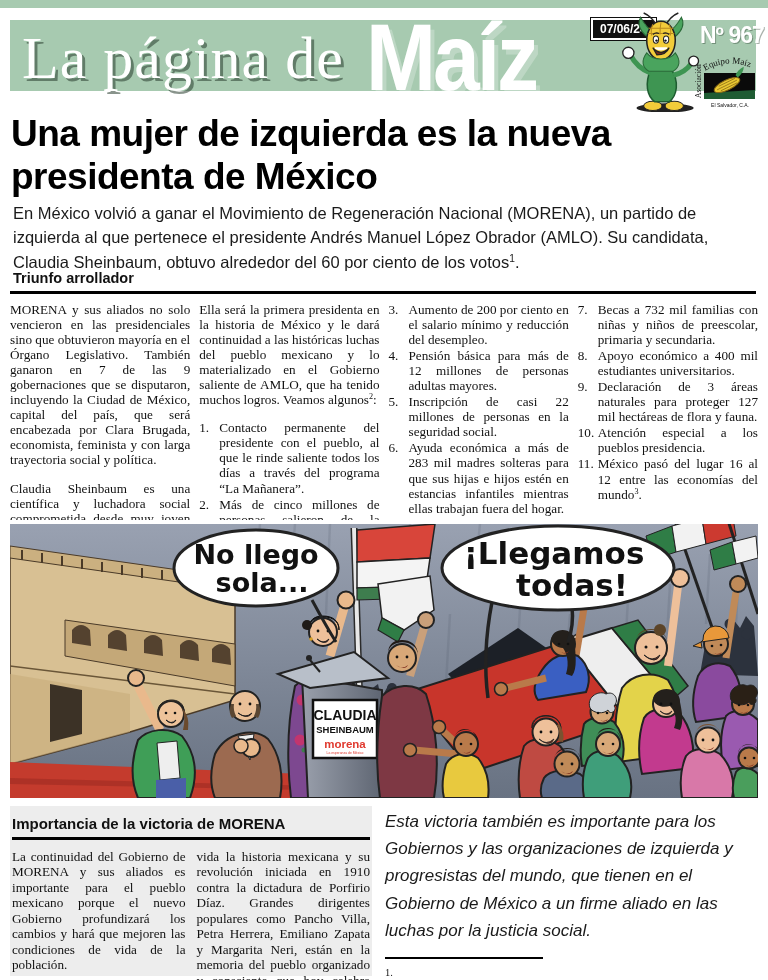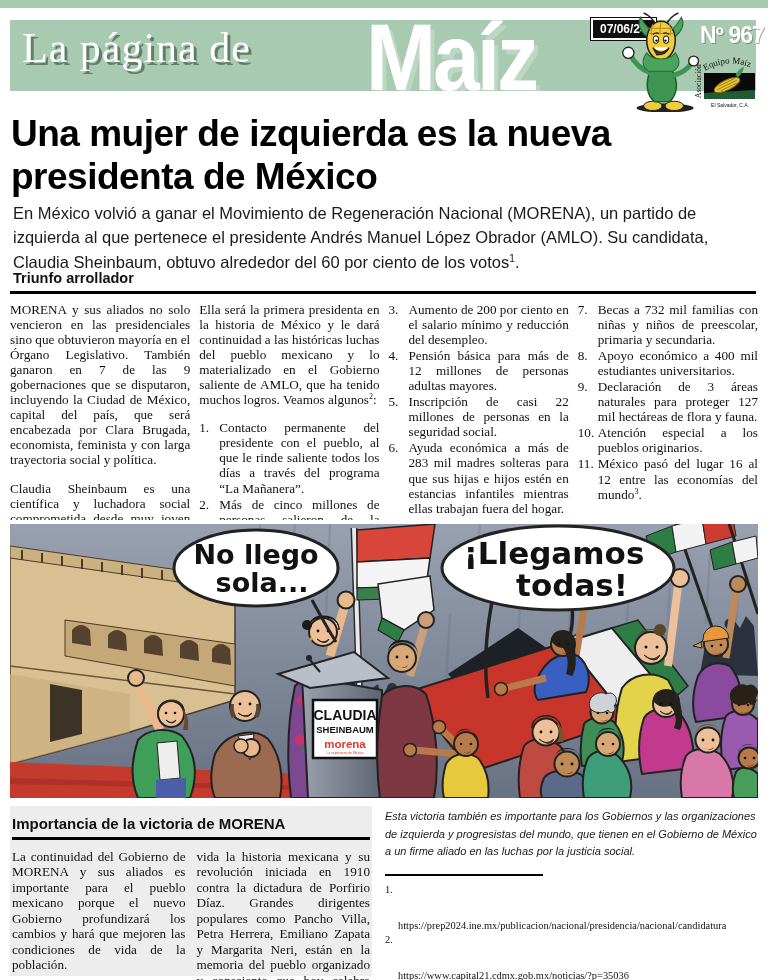--- a/index.html
+++ b/index.html
@@ -2,21 +2,21 @@
 <html><head>
 <meta charset="utf-8">
 <style>
   html,body{margin:0;padding:0;background:#888;}
   .page{position:relative;width:768px;height:980px;background:#fff;overflow:hidden;
         font-family:"Liberation Serif",serif;color:#111;}
   
   .top-strip{position:absolute;left:0;top:0;width:768px;height:8px;background:#a7cab0;}
   .banner{position:absolute;left:10px;top:20px;width:746px;height:71px;background:#a7cab0;}
   .title-prefix{position:absolute;left:22px;top:24px;font-family:"Liberation Serif",serif;
-        font-size:42px;color:#fff;text-shadow:3px 3px 0 rgba(40,60,45,.55);letter-spacing:1px;white-space:nowrap;}
+        font-size:60px;color:#fff;text-shadow:3px 3px 0 rgba(40,60,45,.55);letter-spacing:1px;white-space:nowrap;}
   .title-main{position:absolute;left:366px;top:4px;font-family:"Liberation Sans",sans-serif;
         font-weight:bold;font-size:84px;color:#fff;letter-spacing:-3px;
         transform:scaleY(1.12);transform-origin:top left;
         text-shadow:4px 4px 0 rgba(255,255,255,.25);white-space:nowrap;}
   .date-badge{position:absolute;left:591px;top:18px;background:#101010;color:#fff;
         font-family:"Liberation Sans",sans-serif;font-weight:bold;font-size:12px;
         padding:2px 7px;border:2px solid #fff;box-shadow:0 0 0 1px #101010;}
   .issue-no{position:absolute;left:700px;top:22px;color:#fff;font-family:"Liberation Sans",sans-serif;
         font-weight:bold;font-size:23px;letter-spacing:-1px;text-shadow:1px 1px 0 rgba(40,60,45,.4);}
   .mascot{position:absolute;left:610px;top:10px;width:102px;height:102px;}
@@ -42,21 +42,21 @@
   
   .vbox{position:absolute;left:10px;top:806px;width:362px;height:170px;background:#ededed;
         padding:9px 2px;box-sizing:border-box;}
   .vbox h2{margin:0 0 5px 0;font-family:"Liberation Sans",sans-serif;font-weight:bold;font-size:15px;}
   .vbox .rule{height:3px;background:#000;margin:0 0 9px 0;}
   .vcols{display:flex;gap:11px;}
   .vcol{flex:1;font-size:13.2px;line-height:1.17;text-align:justify;}
   .vcol p{margin:0 0 12px 0;}
   .closing{position:absolute;left:385px;top:808px;width:372px;}
   .closing .statement{margin:0;font-family:"Liberation Sans",sans-serif;font-style:italic;
-        font-size:11px;line-height:1.6;color:#1a1a1a;}
+        font-size:17px;line-height:1.6;color:#1a1a1a;}
   .fn-rule{width:158px;height:2px;background:#000;margin:13px 0 7px 0;}
   .footnotes{font-size:10.4px;line-height:1.35;}
   .fn{display:flex;}
   .fn .num{flex:0 0 13px;}
   .fn .url{flex:1;word-break:break-all;margin-top:36px;}
 </style>
 </head>
 <body>
 
 <div class="page">
@@ -161,21 +161,21 @@
       <div class="li">
           <span class="num">8.</span>
           <span class="txt">Apoyo económico a 400 mil estudiantes universitarios.</span>
         </div>
       <div class="li">
           <span class="num">9.</span>
           <span class="txt">Declaración de 3 áreas naturales para proteger 127 mil hectáreas de flora y fauna.</span>
         </div>
       <div class="li">
           <span class="num">10.</span>
-          <span class="txt">Atención especial a los pueblos originarios.</span>
+          <span class="txt">Atención especial a los pueblos presidencia.</span>
         </div>
       <div class="li">
           <span class="num">11.</span>
           <span class="txt"><span>México pasó del lugar 16 al 12 entre las economías del mundo</span><sup>3</sup><span>.</span></span>
         </div>
     </div>
   </div>
 
   <svg class="illo" viewBox="0 0 748 274">
     <defs>

